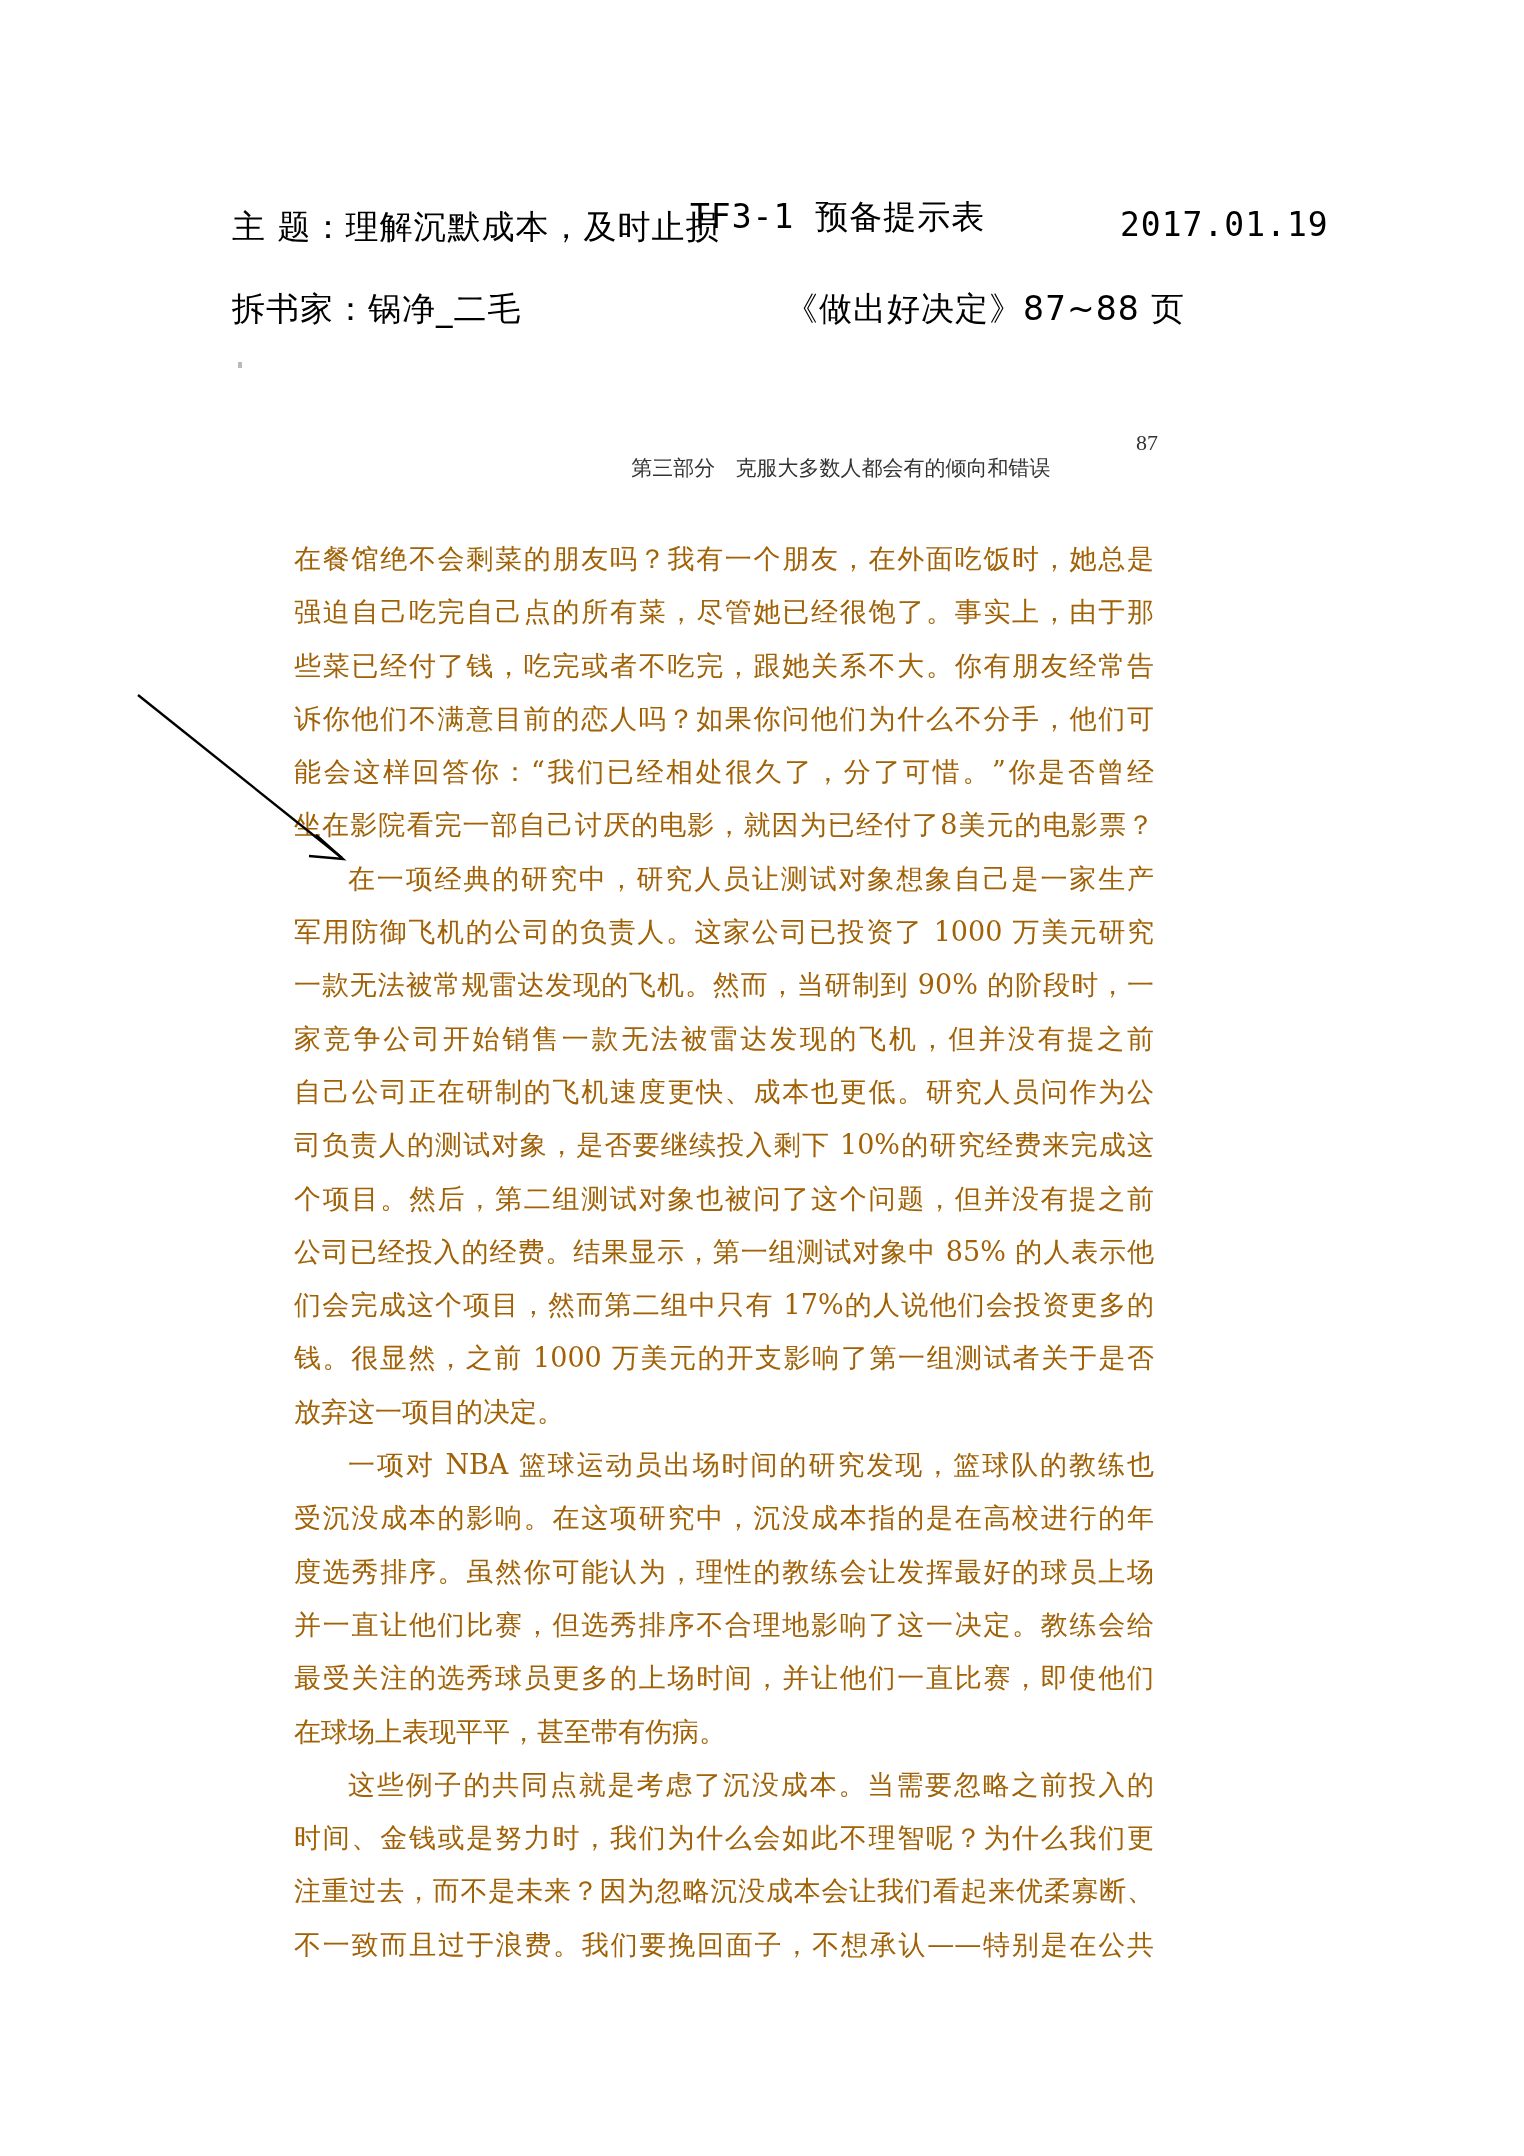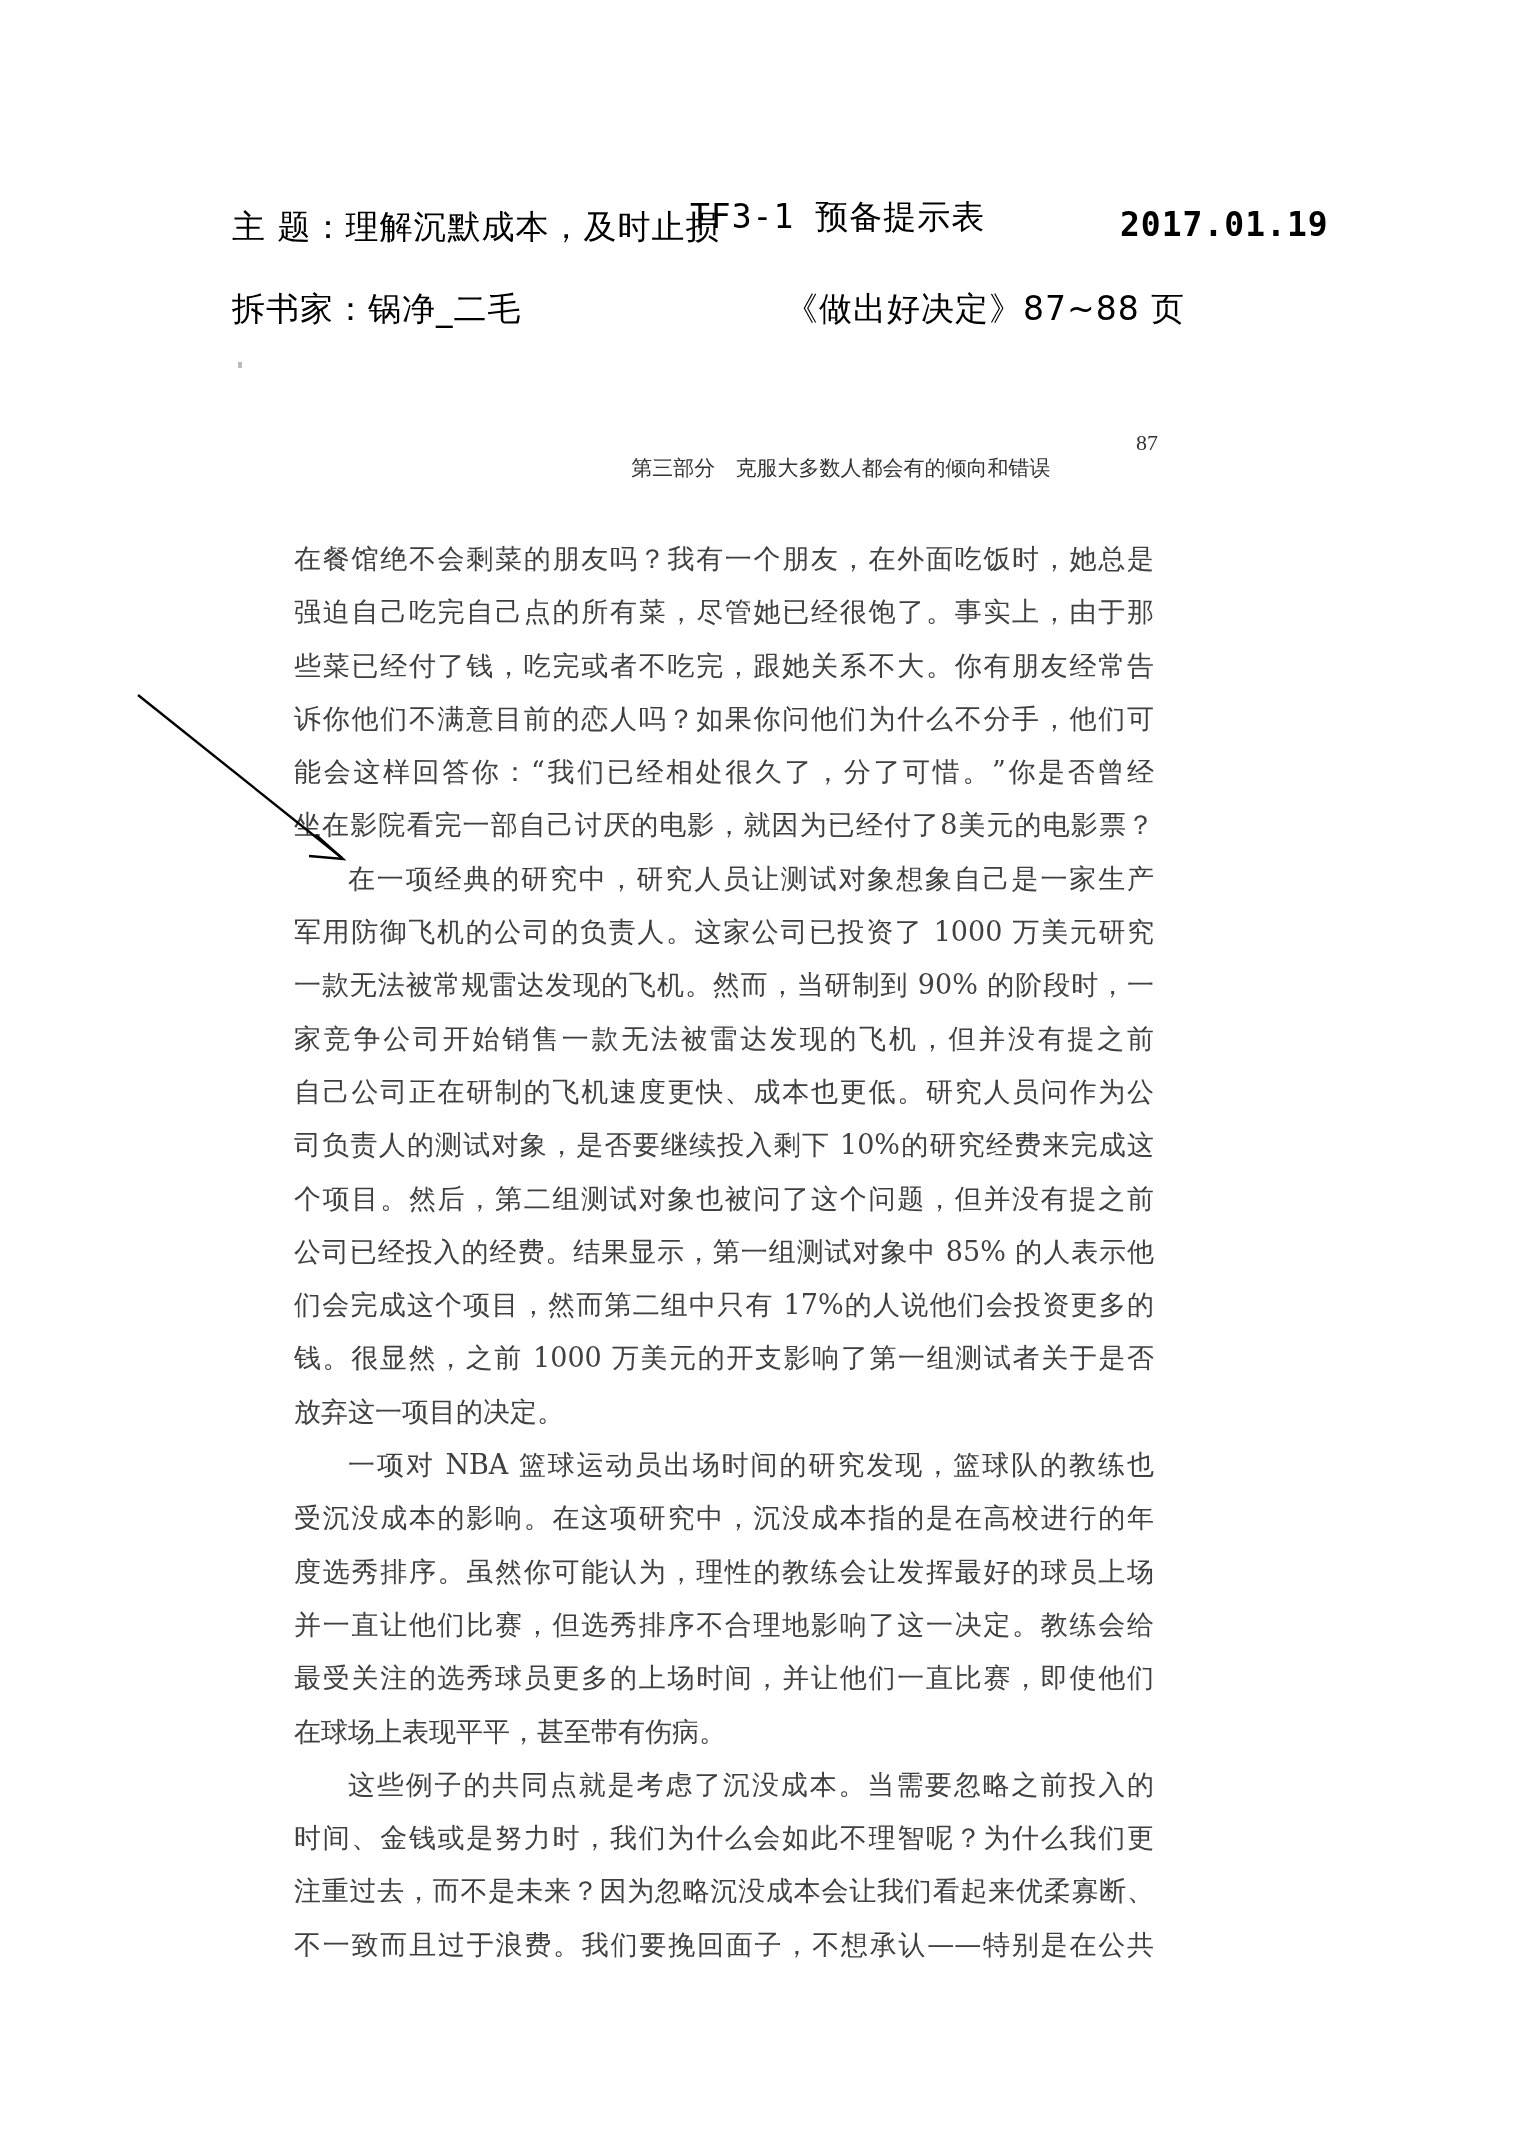--- a/index.html
+++ b/index.html
@@ -1,27 +1,27 @@
 <!DOCTYPE html>
 <html><head>
   <meta charset="utf-8">
   <style>
     html, body { margin: 0; padding: 0; background: #ffffff; }
     body { width: 1524px; height: 2156px; position: relative; overflow: hidden; color: #111; }
     .hdr { position: absolute; font-family: "DejaVu Sans", sans-serif; font-size: 33px; color: #000; white-space: pre; letter-spacing: 1px; }
     .hdr.mono { font-family: "DejaVu Sans Mono", monospace; }
     #h-topic { left: 232px; top: 205px; text-align: center; }
     #h-code { left: 690px; top: 195px; }
-    #h-date { left: 1120px; top: 205px; font-weight: bold; }
+    #h-date { left: 1120px; top: 205px; }
     #h-author { left: 232px; top: 287px; }
     #h-book { left: 785px; top: 287px; }
     .speck { position: absolute; left: 238px; top: 362px; width: 4px; height: 6px; background: #bbb; }
     .running { position: absolute; top: 430px; left: 618px; width: 540px; font-family: "DejaVu Serif", serif; font-size: 21px; color: #333; white-space: pre; }
     .running .pg { position: absolute; right: 0; top: 0; font-family: "Liberation Serif", serif; font-size: 22px; }
-    .body-text { position: absolute; left: 294px; top: 532px; width: 860px; font-family: "DejaVu Serif", serif; font-size: 27px; line-height: 53.3px; color: #404040; text-align: justify; }
+    .body-text { position: absolute; left: 294px; top: 532px; width: 860px; font-family: "DejaVu Serif", serif; font-size: 27px; line-height: 53.3px; color: #a16207; text-align: justify; }
     .body-text p { margin: 0; }
     .line { display: block; white-space: nowrap; text-align-last: justify; }
     .arrow { position: absolute; left: 0; top: 0; }
   </style>
 </head>
 <body>
 
 <div>
   <div class="hdr" id="h-topic"><span>主 题：</span><span>理解沉默成本，及时止损</span></div>
   <div class="hdr mono" id="h-code">TF3-1 预备提示表</div>

